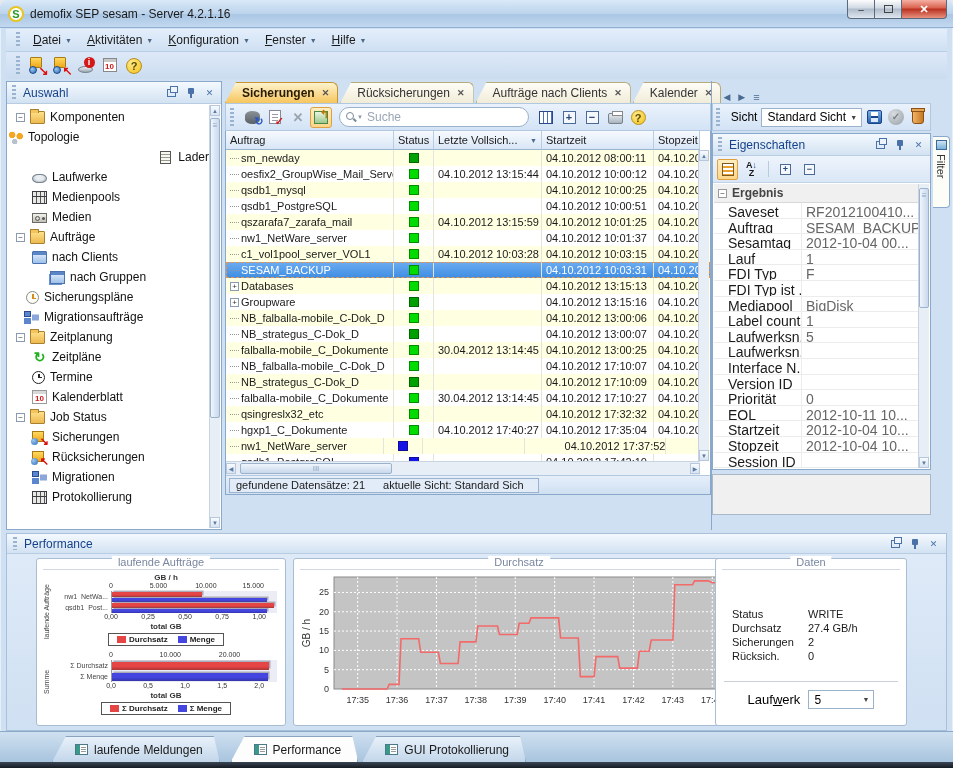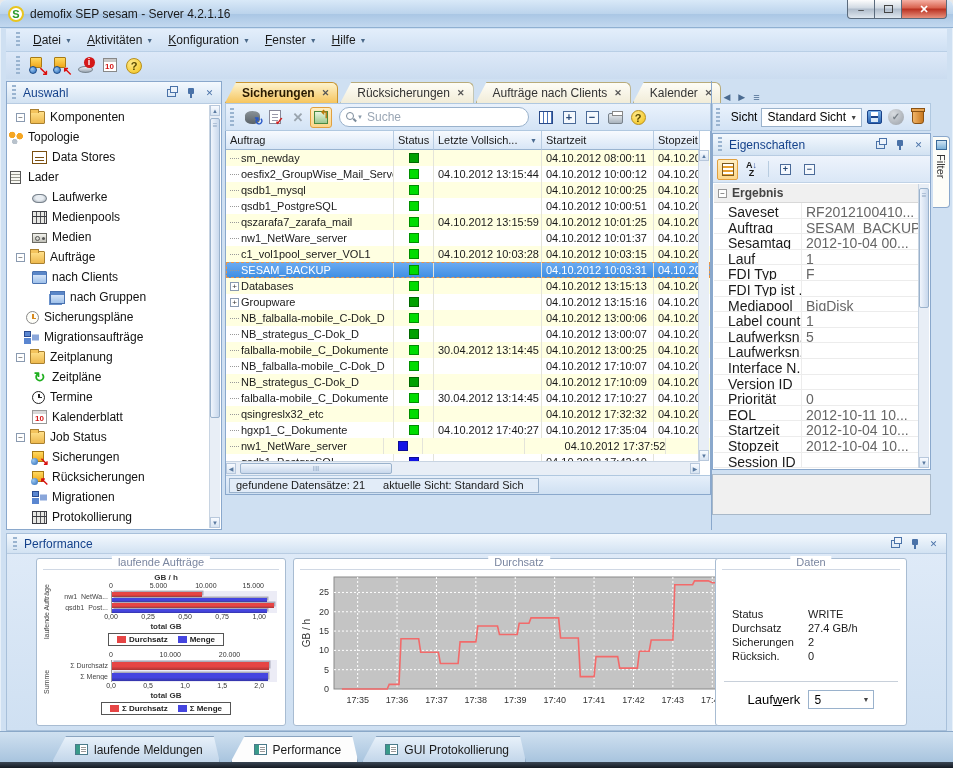--- a/index.html
+++ b/index.html
@@ -313,25 +313,21 @@
     <div id="tree">
         <div class="trow" style="padding-left: 4px;">
           <span class="exp">−</span>
           <span class="ti ti-folder"></span>
           <span>Komponenten</span>
         </div>
         <div class="trow" style="">
           <span class="ti ti-topology"></span>
           <span>Topologie</span>
         </div>
-        <div class="trow" style="padding-left: 24px;">
-          <span class="ti ti-datastore"></span>
-          <span>Data Stores</span>
-        </div>
-        <div class="trow" style="">
+        <div class="trow" style=" justify-content: flex-end;">
           <span class="ti ti-loader"></span>
           <span>Lader</span>
         </div>
         <div class="trow" style="padding-left: 24px;">
           <span class="ti ti-drive"></span>
           <span>Laufwerke</span>
         </div>
         <div class="trow" style="padding-left: 24px;">
           <span class="ti ti-mediapool"></span>
           <span>Medienpools</span>

